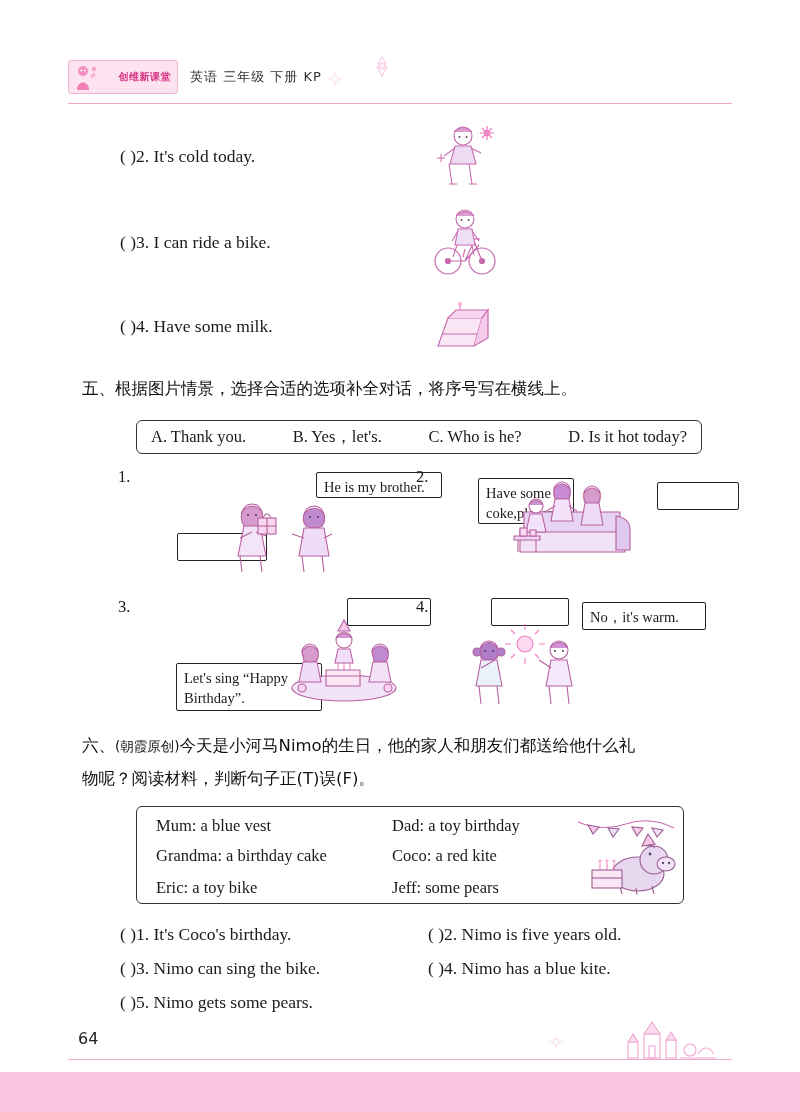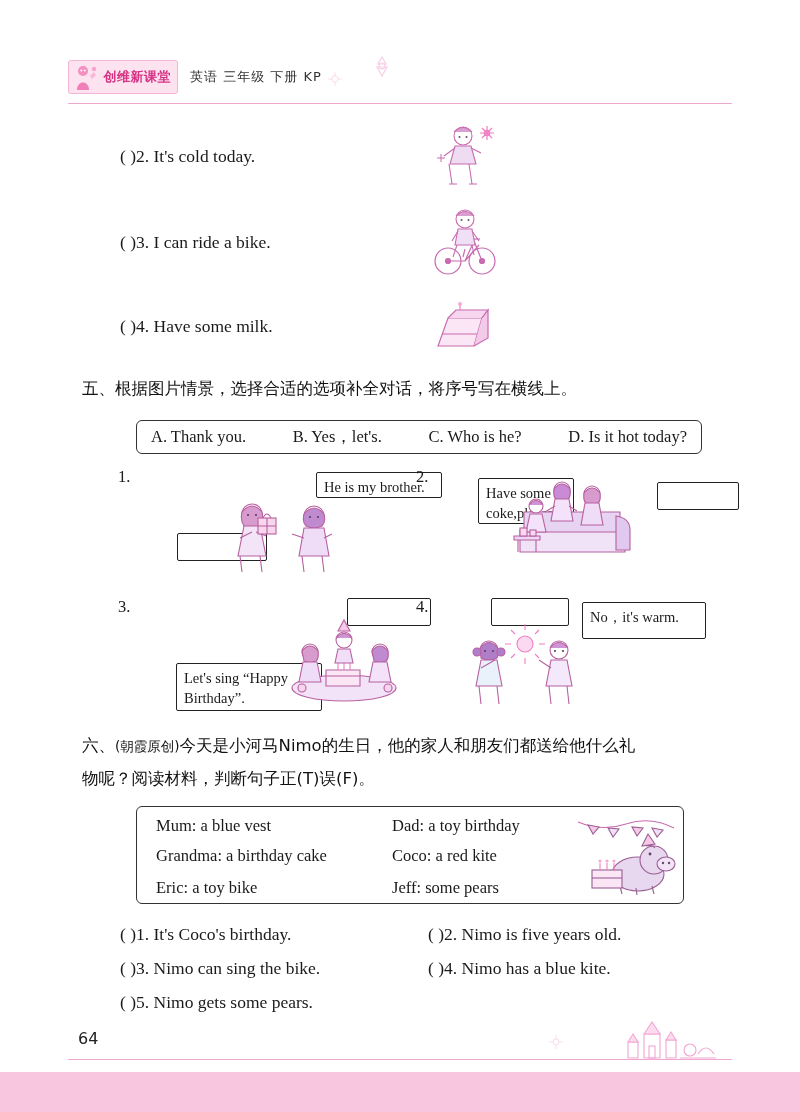--- a/index.html
+++ b/index.html
@@ -26,21 +26,21 @@
     position:absolute;left:0;top:2px;width:110px;height:34px;
     background:#fde3f0;border:1px solid #f3b4d6;border-radius:3px;
     display:flex;align-items:center;justify-content:flex-end;
     padding-right:6px;box-sizing:border-box;
   }
   .brand-badge .mascot{
     position:absolute;left:4px;top:3px;width:26px;height:28px;
   }
   .brand-text{
     font-family:"DejaVu Sans", sans-serif;
-    font-size:13px;font-weight:bold;color:#d63384;letter-spacing:.5px;
+    font-size:10px;font-weight:bold;color:#d63384;letter-spacing:.5px;
   }
   .header-title{
     position:absolute;left:122px;top:10px;
     font-family:"DejaVu Sans", sans-serif;
     font-size:13px;color:#333;letter-spacing:1px;
   }
   .deco-flower{position:absolute;opacity:.55;}
   
   .q-line{
     position:absolute;
@@ -328,21 +328,21 @@
         <path d="M91 44 h14 l4 20 h-22z" fill="#f3e2fa"></path>
 
         <circle cx="20" cy="70" r="4" fill="#fad3ef"></circle>
         <circle cx="106" cy="70" r="4" fill="#fad3ef"></circle>
       </g>
     </svg>
   </div>
 
   <div class="num" style="left:416px;top:597px;">4.</div>
   <div class="bubble empty" style="left:446px;top:598px;width:78px;height:28px;"></div>
-  <div class="bubble" style="left:537px;top:602px;width:124px;height:37px;">No，it's warm.</div>
+  <div class="bubble" style="left:537px;top:602px;width:124px;height:28px;">No，it's warm.</div>
   <div class="pic" style="left:455px;top:622px;">
     <svg width="140" height="85" viewBox="0 0 140 85">
       <g stroke="#b7609f" stroke-width="1.1" fill="none">
 
         <circle cx="34" cy="28" r="9" fill="#fff"></circle>
         <path d="M25 26 q9 -11 18 0 q1 6 -1 10 q-8 4 -16 0z" fill="#b07ec9"></path>
         <circle cx="22" cy="30" r="4" fill="#b07ec9"></circle>
         <circle cx="46" cy="30" r="4" fill="#b07ec9"></circle>
         <circle cx="30" cy="29" r="1.1" fill="#5c4260" stroke="none"></circle>
         <circle cx="38" cy="29" r="1.1" fill="#5c4260" stroke="none"></circle>

